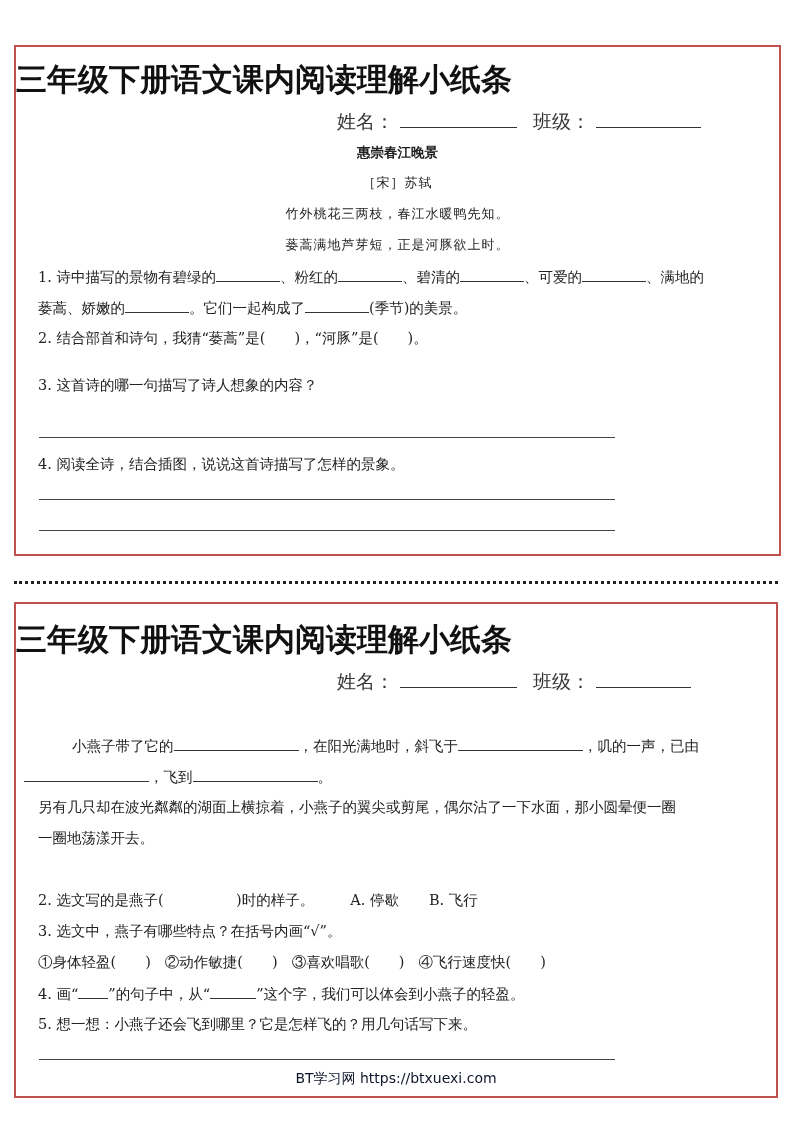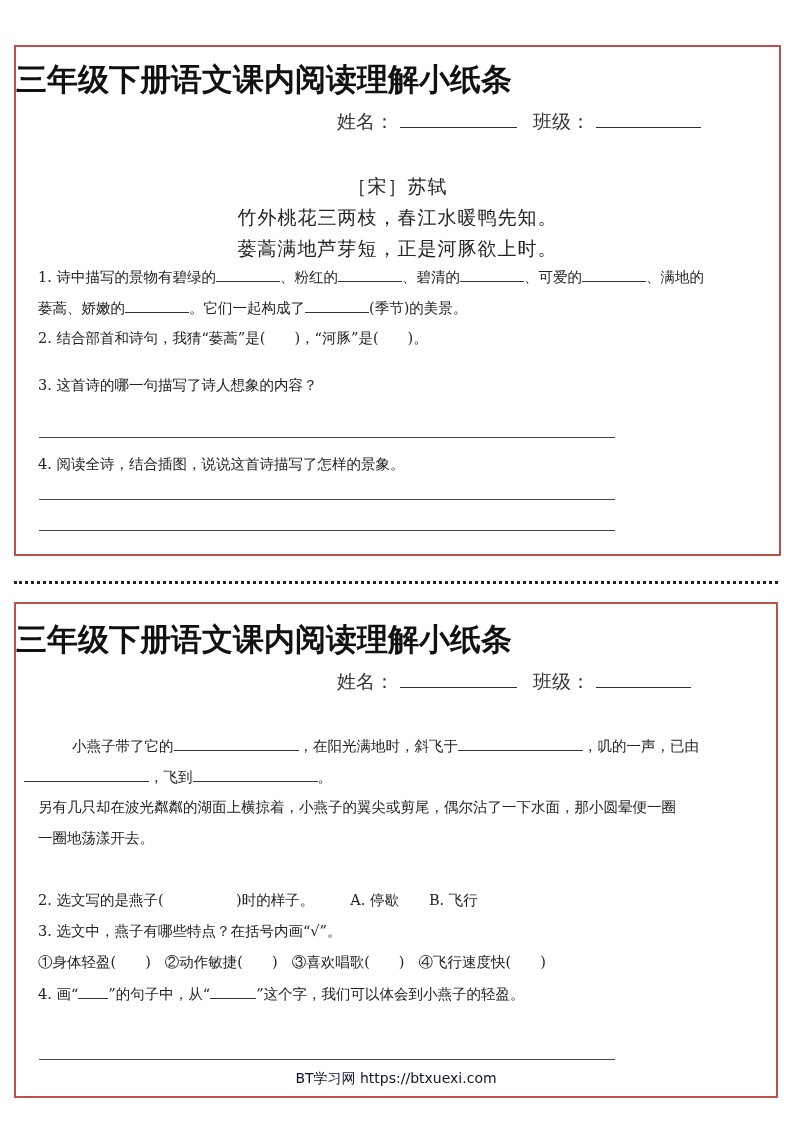--- a/index.html
+++ b/index.html
@@ -11,38 +11,39 @@
   .sep { position: absolute; left: 14px; top: 581px; width: 764px; height: 0;
          border-top: 3px dotted #222; }
   .title { position: absolute; left: 0; width: 100%; text-align: left;
            font-family: "DejaVu Sans", "Liberation Sans", sans-serif; font-weight: bold;
            font-size: 31px; color: #111; letter-spacing: 0px; }
   .namerow { position: absolute; font-size: 19px; color: #333; white-space: nowrap; }
   .namerow .blank { display: inline-block; border-bottom: 1.5px solid #333; height: 18px; vertical-align: baseline; }
   .line { position: absolute; font-size: 14.5px; white-space: nowrap; color: #222; }
   .center { left: 0; width: 100%; text-align: center; }
   .poemtitle { font-family: "DejaVu Sans", "Liberation Sans", sans-serif; font-weight: bold; font-size: 13.5px; }
-  .poem { font-size: 19px; letter-spacing: 1px; }
+  .poem { font-size: 13px; letter-spacing: 1px; }
   .ul { display: inline-block; border-bottom: 1px solid #333; height: 14px; vertical-align: baseline; }
   .ansline { position: absolute; left: 23px; width: 576px; border-top: 1.5px solid #444; height: 0; }
   .footer { position: absolute; left: 0; width: 100%; text-align: center;
             font-family: "DejaVu Sans", "Liberation Sans", sans-serif; font-size: 14px; color: #0f172a; }
   .opt { display: inline-block; }
 </style>
 </head>
 <body>
 
 <div id="box1" class="box">
   <div class="title" style="top:12px;">三年级下册语文课内阅读理解小纸条</div>
 
   <div class="namerow" style="left:321px; top:62px;">
     <span>姓名：</span><span class="blank" style="width:117px; margin-left:6px;"></span>
     <span style="margin-left:10px;">班级：</span><span class="blank" style="width:105px; margin-left:6px;"></span>
   </div>
 
+  <div class="line center poemtitle" style="top:97px;">惠崇春江晚景</div>
   <div class="line center poem" style="top:127px;">［宋］苏轼</div>
   <div class="line center poem" style="top:158px;">竹外桃花三两枝，春江水暖鸭先知。</div>
   <div class="line center poem" style="top:189px;">蒌蒿满地芦芽短，正是河豚欲上时。</div>
 
   <div class="line" style="left:22px; top:220px;">
     <span>1. 诗中描写的景物有碧绿的</span><span class="ul" style="width:64px;"></span><span>、粉红的</span><span class="ul" style="width:64px;"></span><span>、碧清的</span><span class="ul" style="width:64px;"></span><span>、可爱的</span><span class="ul" style="width:64px;"></span><span>、满地的</span>
   </div>
   <div class="line" style="left:22px; top:251px;">
     <span>蒌蒿、娇嫩的</span><span class="ul" style="width:64px;"></span><span>。它们一起构成了</span><span class="ul" style="width:64px;"></span><span>(季节)的美景。</span>
   </div>
@@ -79,16 +80,17 @@
   <div class="line" style="left:22px; top:287px;">
     <span>2. 选文写的是燕子(　　　　　)时的样子。</span><span style="margin-left:36px;">A. 停歇</span><span style="margin-left:30px;margin-top:24px;">B. 飞行</span>
   </div>
   <div class="line" style="left:22px; top:318px;">3. 选文中，燕子有哪些特点？在括号内画“√”。</div>
   <div class="line" style="left:22px; top:349px;">
     <span>①身体轻盈(　　)</span><span style="margin-left:14px;">②动作敏捷(　　)</span><span style="margin-left:14px;">③喜欢唱歌(　　)</span><span style="margin-left:14px;">④飞行速度快(　　)</span>
   </div>
   <div class="line" style="left:22px; top:380px;">
     <span>4. 画“</span><span class="ul" style="width:30px;"></span><span>”的句子中，从“</span><span class="ul" style="width:46px;"></span><span>”这个字，我们可以体会到小燕子的轻盈。</span>
   </div>
+  <div class="line" style="left:22px; top:411px;">5. 想一想：小燕子还会飞到哪里？它是怎样飞的？用几句话写下来。</div>
   <div class="ansline" style="top:455px;"></div>
 
   <div class="footer" style="top:466px;">BT学习网 https://btxuexi.com</div>
 </div>
 
 </body></html>

